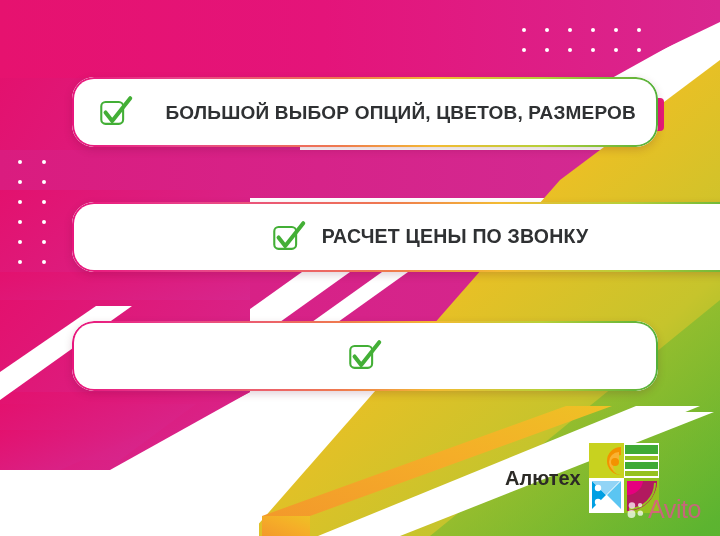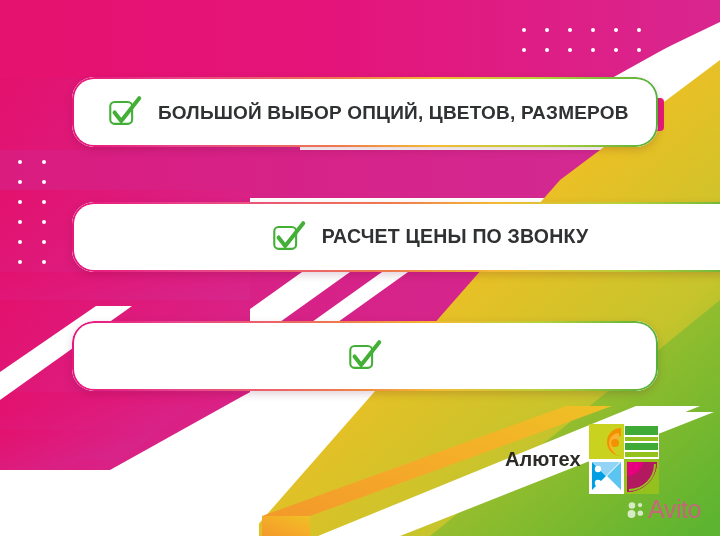--- a/index.html
+++ b/index.html
@@ -57,21 +57,21 @@
     position:relative;
     display:flex;
     align-items:center;
     gap:14px;
     width:100%;
     justify-content:center;
     padding:0 22px;
     box-sizing:border-box;
   }
   #card-1{left:72px;top:77px;width:586px;height:70px;}
-  #card-1 .card-inner{justify-content:flex-start;padding-left:34px;}
+  #card-1 .card-inner{justify-content:space-between;padding-left:25px;}
   #card-2{left:72px;top:202px;width:666px;height:70px;padding-left:24px;}
   #card-3{left:72px;top:321px;width:586px;height:70px;}
 
   
   #card-1-tab{
     position:absolute;
     left:650px;top:98px;
     width:14px;height:33px;
     background:#e61a78;
     border-radius:0 4px 4px 0;
@@ -88,21 +88,21 @@
     letter-spacing:.2px;
     color:#2f3133;
     white-space:nowrap;
     line-height:1;
   }
   #card-1 .card-label{font-size:19px;}
 
   
   #brand{
     position:absolute;
-    left:505px;top:424px;
+    left:505px;top:443px;
     display:flex;align-items:center;gap:8px;
   }
   .brand-words{display:flex;flex-direction:column;line-height:1.04;text-align:right;}
   .brand-line1{font-family:"Liberation Sans",sans-serif;font-weight:bold;font-size:20px;color:#2c2a26;}
   .brand-line2{font-family:"Liberation Sans",sans-serif;font-weight:normal;font-size:20px;color:#2c2a26;}
   .brand-mark{width:70px;height:70px;display:block;}
 
   
   #avito{
     position:absolute;

